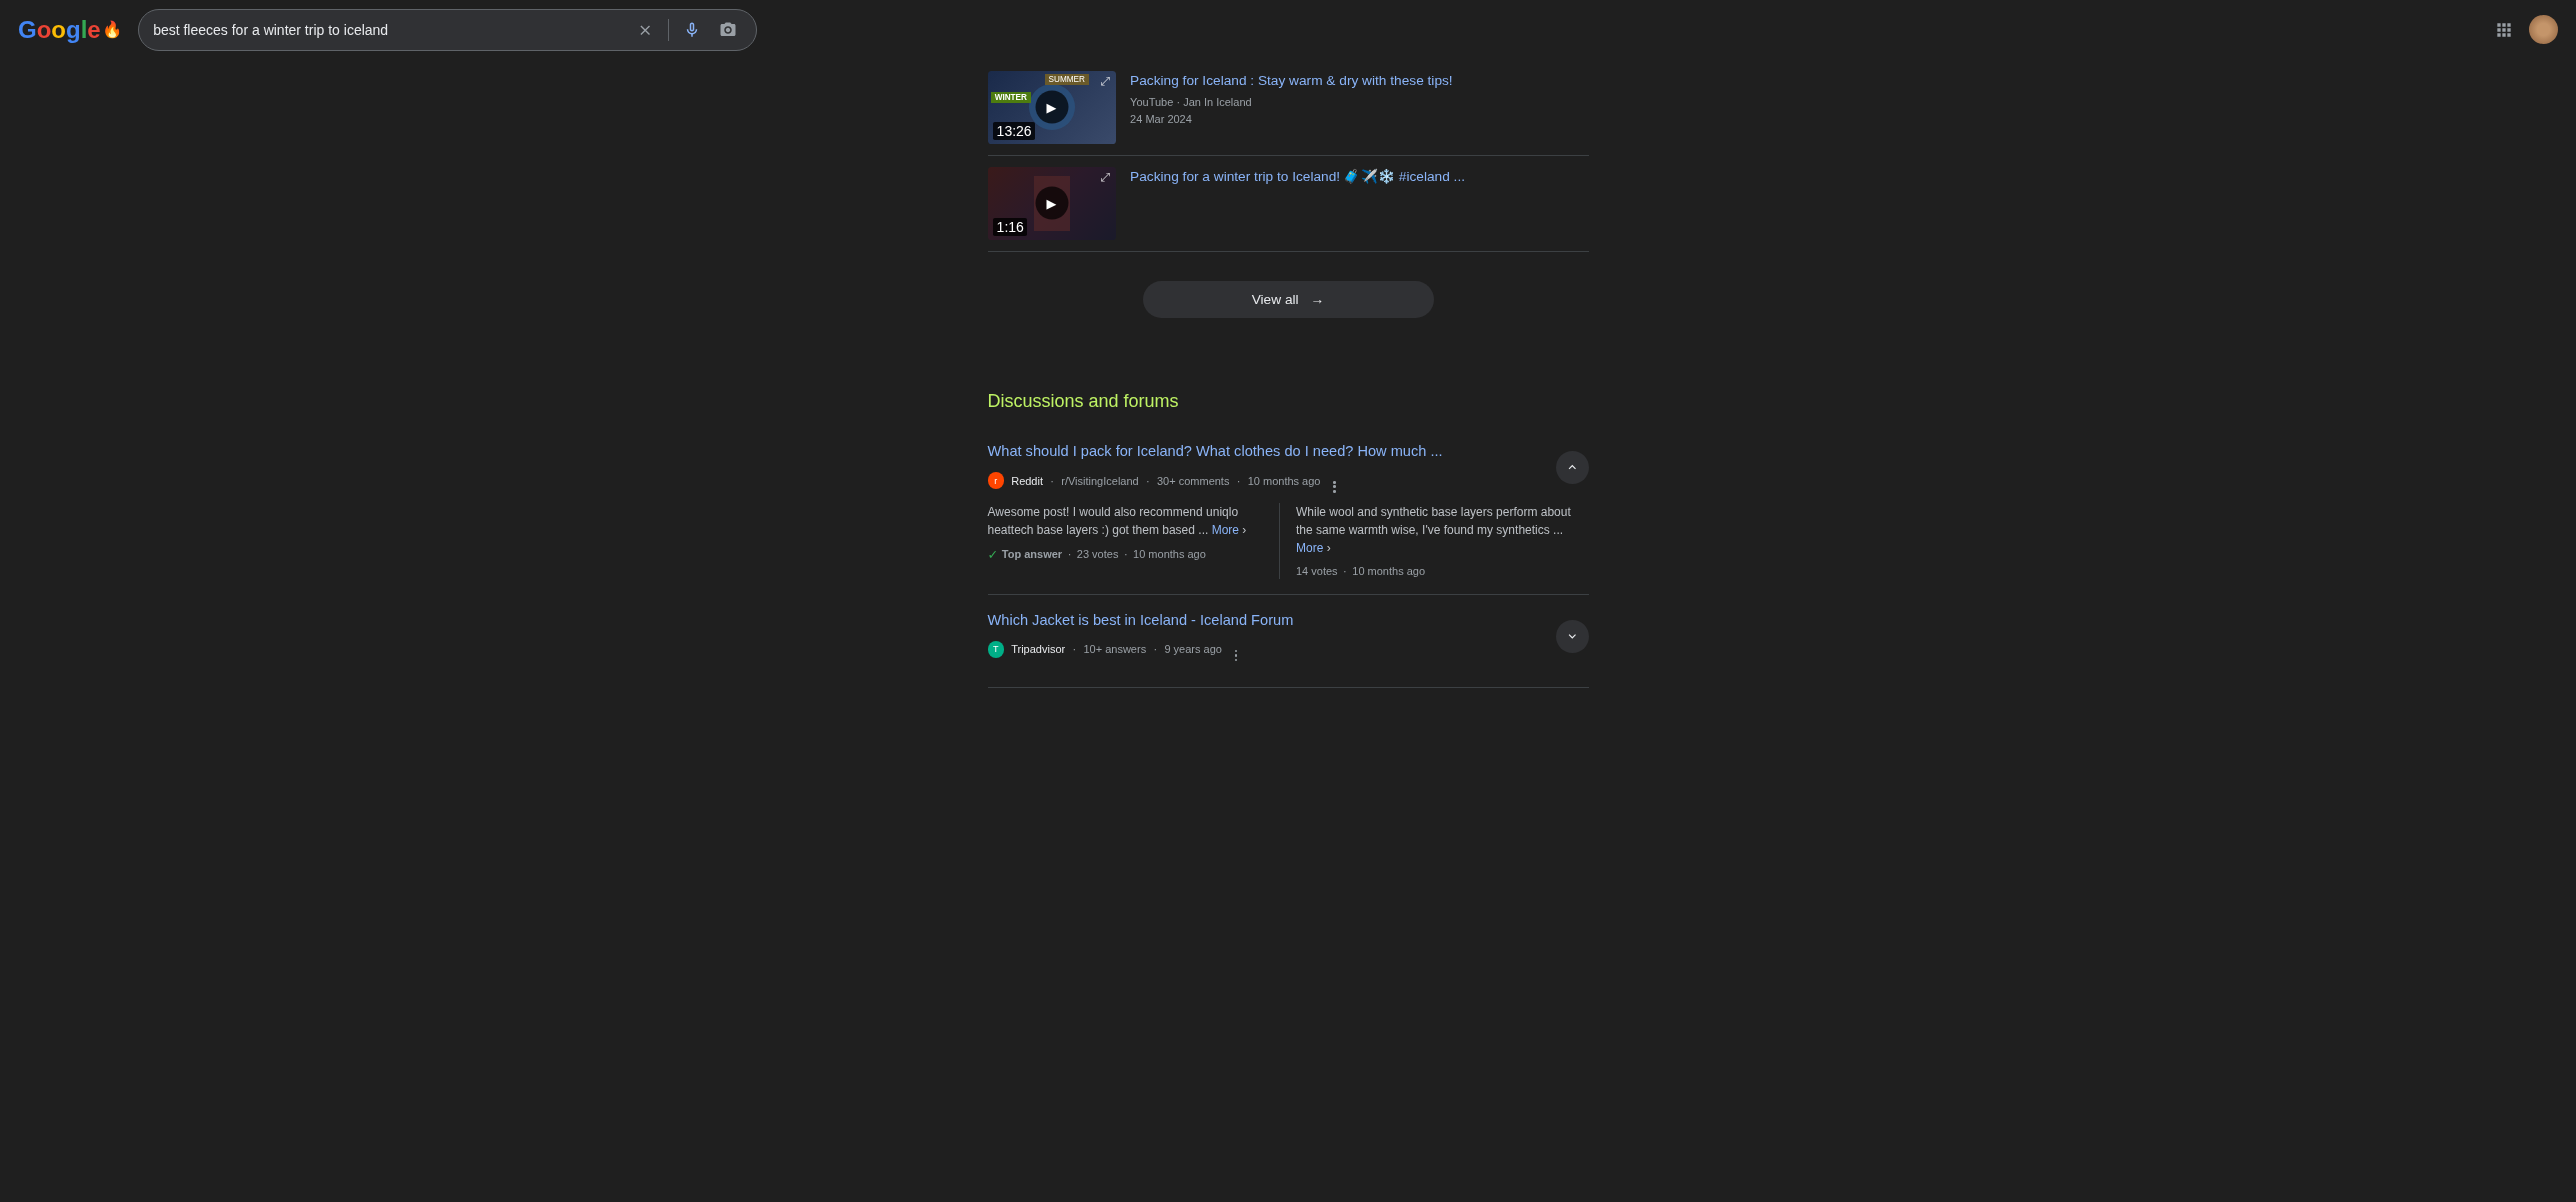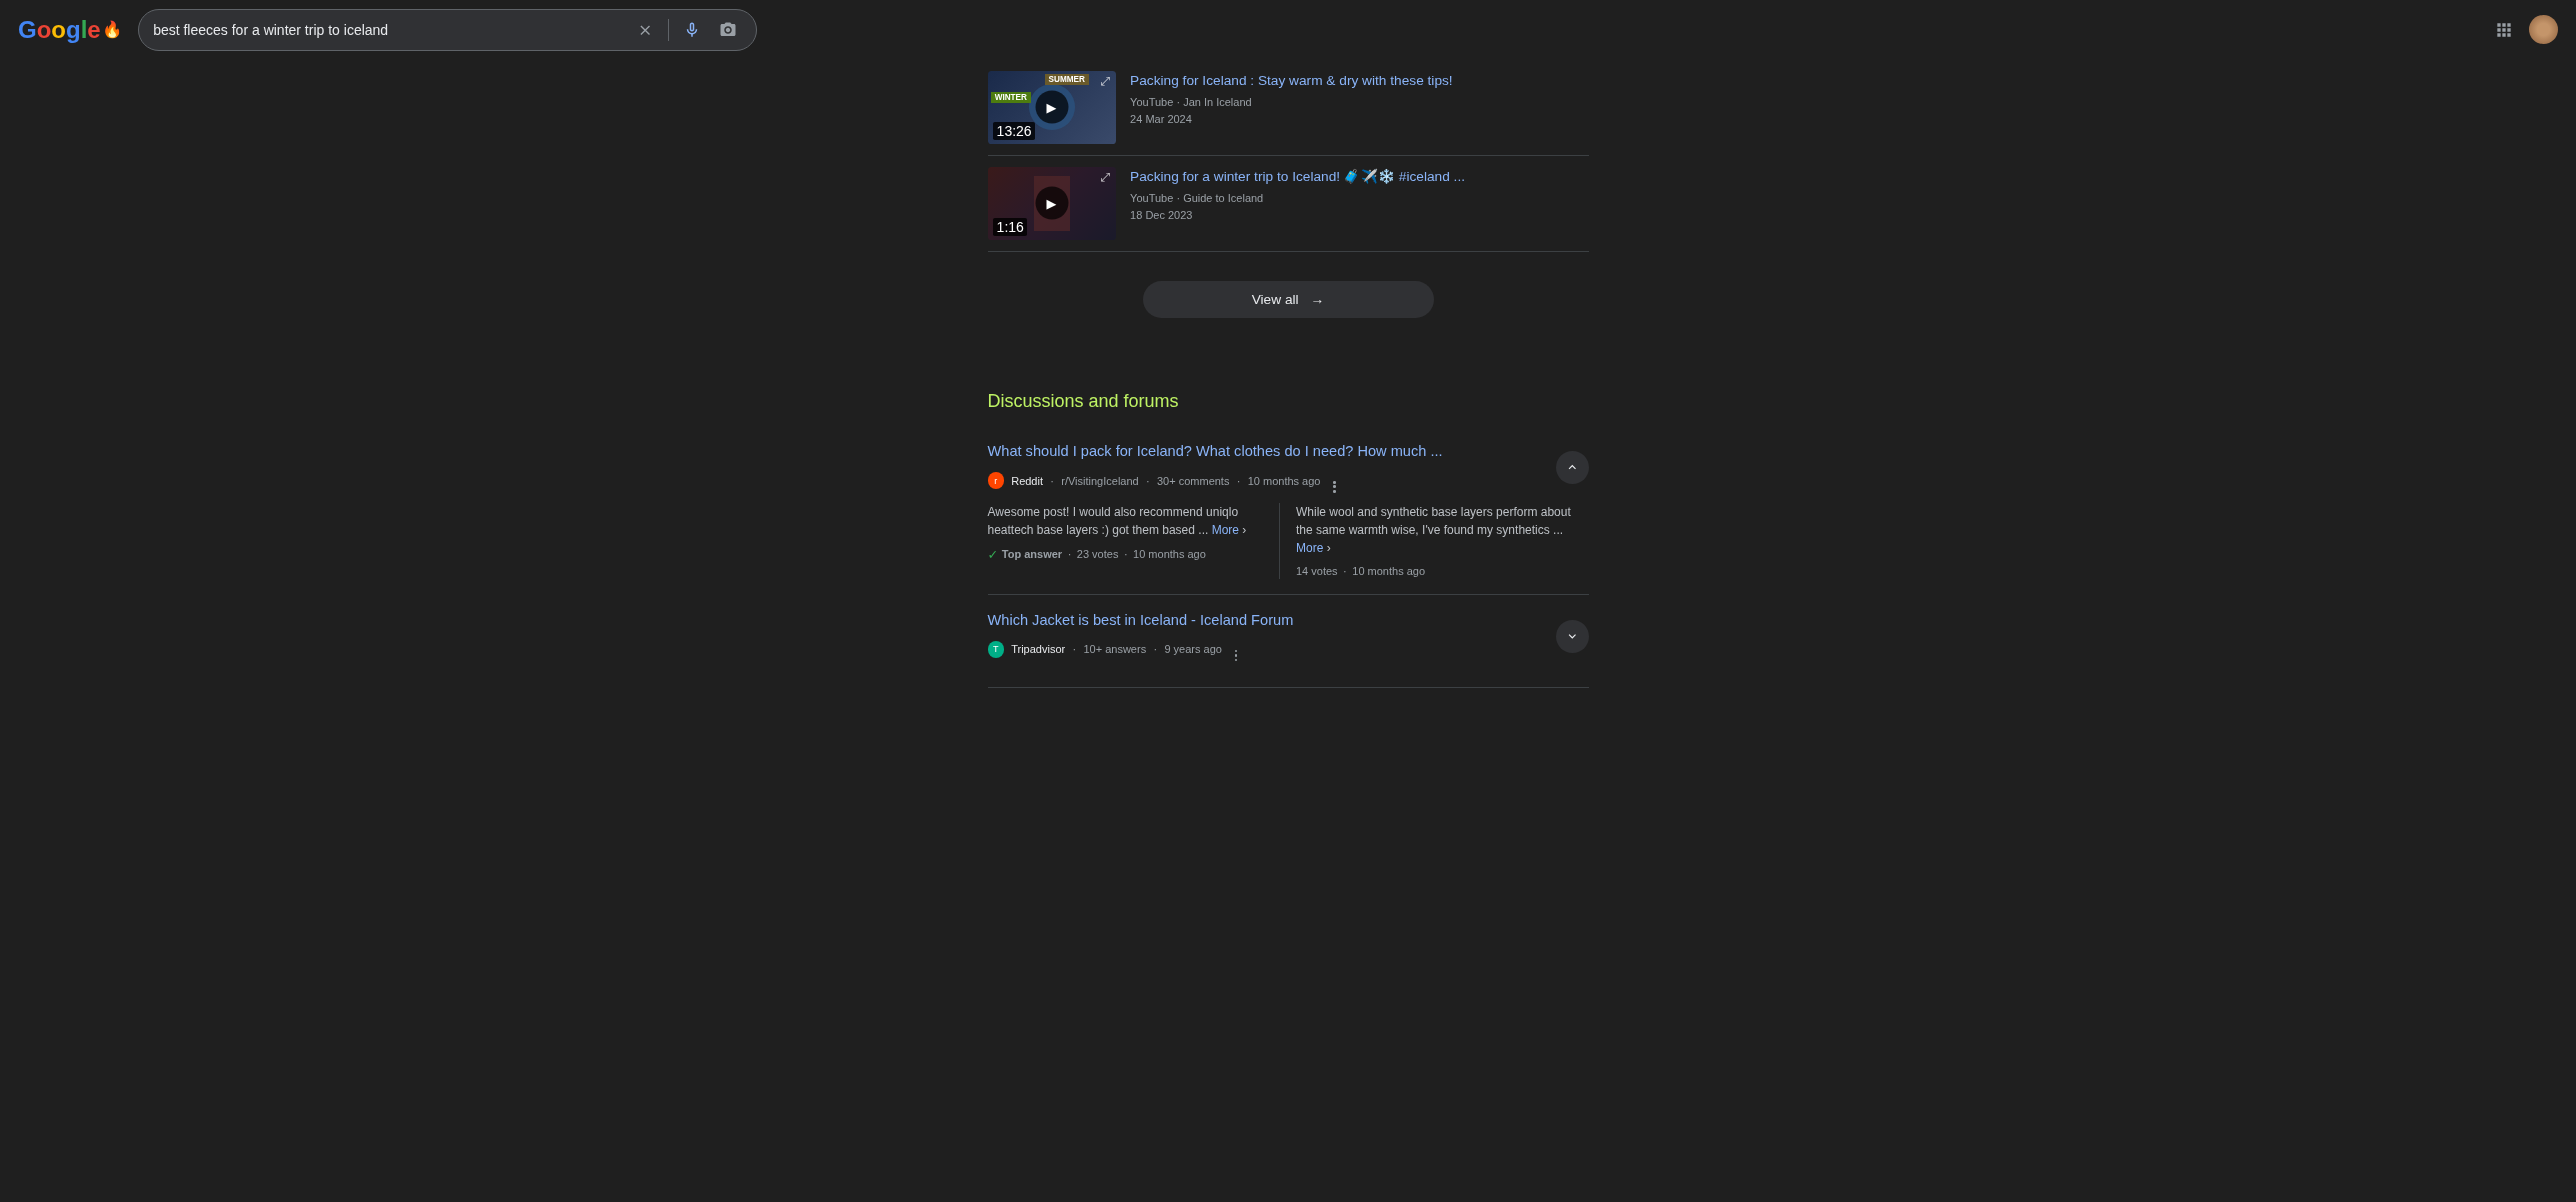--- a/index.html
+++ b/index.html
@@ -198,21 +198,21 @@
     }
 
     .summer-label {
       position: absolute;
       top: 3.6px;
       right: 27px;
       background: #6a5a2a;
       color: white;
       font-size: 8.2px;
       padding: 0.9px 3.6px;
-      font-weight: bold;
+      font-weight: normal;
     }
 
     .video-info { flex: 1; }
 
     .video-title {
       color: #8ab4f8;
       font-size: 13.7px;
       line-height: 1.4;
       text-decoration: none;
       cursor: pointer;
@@ -466,27 +466,20 @@
         <div style="width:100%;height:100%;display:flex;align-items:center;justify-content:center;">
           <div style="background:#5a2a2a;width:36px;height:55px;opacity:0.6;"></div>
         </div>
       </div>
       <div class="play-btn">▶</div>
       <div class="video-duration">1:16</div>
       <div class="expand-icon">⤢</div>
     </div>
     <div class="video-info">
       <a class="video-title">Packing for a winter trip to Iceland! 🧳✈️❄️ #iceland ...</a>
-      <div class="video-meta">
-        <span>YouTube</span>
-        <span> · </span>
-        <span>Guide to Iceland</span>
-        <br>
-        <span>18 Dec 2023</span>
-      </div>
     </div>
   </div>
 
   <div style="display:flex;justify-content:center;margin:14.6px 0;">
     <button class="view-all-btn">
       <span>View all</span>
       <span>→</span>
     </button>
   </div>
 

